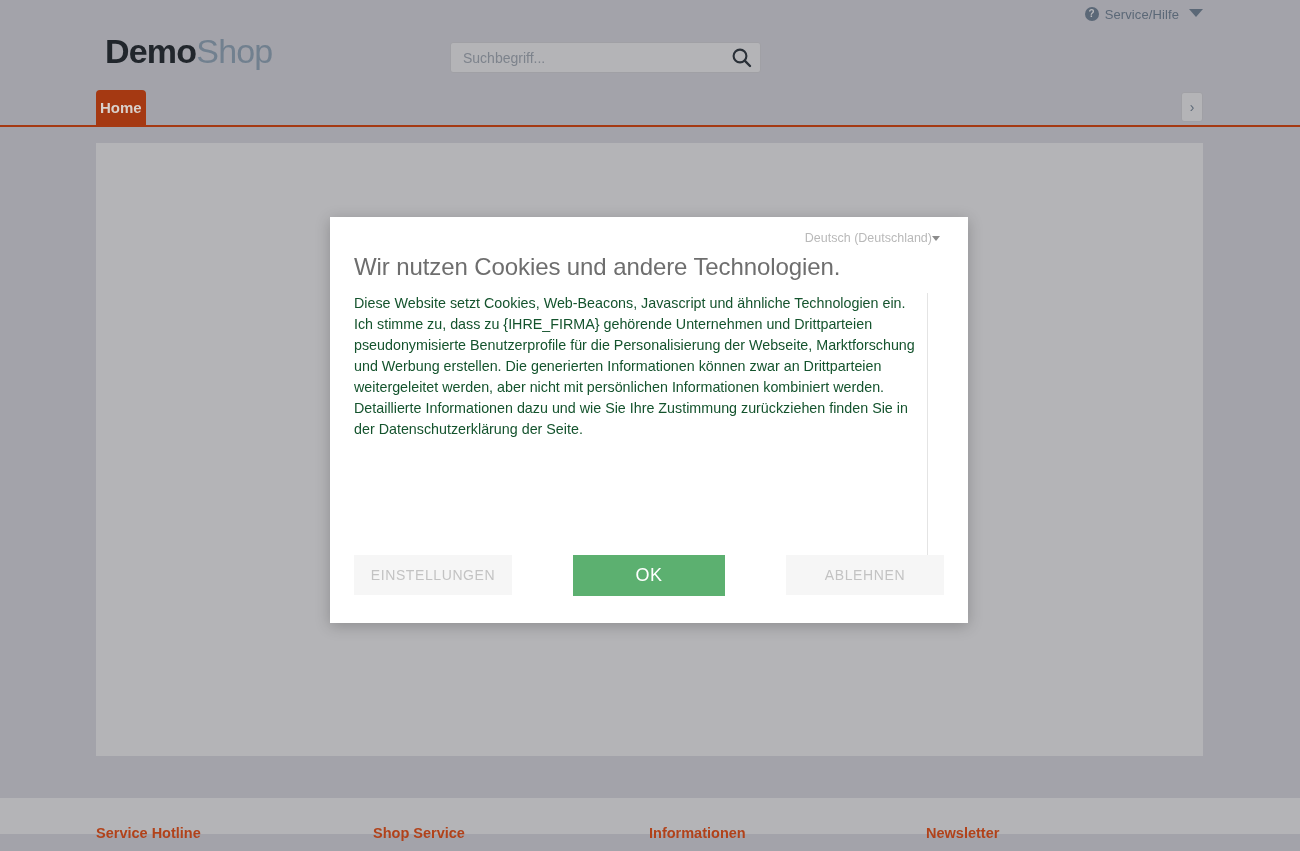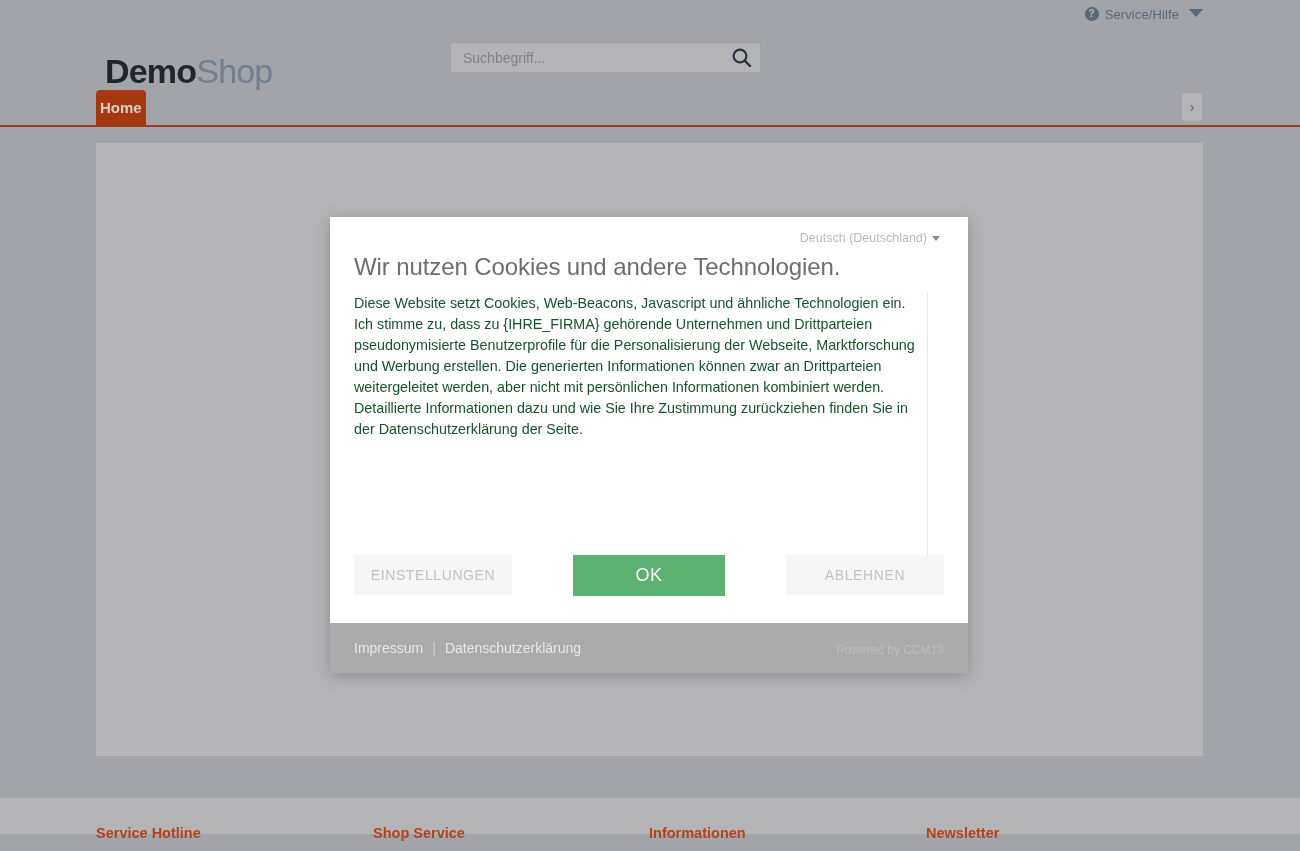--- a/index.html
+++ b/index.html
@@ -31,21 +31,21 @@
     width: 0; height: 0; margin-left: 4px; margin-bottom: 2px;
     border-left: 7px solid transparent; border-right: 7px solid transparent;
     border-top: 8px solid #5b6877;
   }
 
   
   .header {
     position: absolute; left: 0; top: 28px; width: 1300px; height: 62px;
   }
   .logo {
-    position: absolute; left: 105px; top: 24px;
+    position: absolute; left: 105px; top: 4px;
     font-size: 34px; font-weight: bold; letter-spacing: -0.8px;
   }
   .logo .demo { color: #21262c; }
   .logo .shop { color: #71808f; font-weight: normal; }
 
   .search-box {
     position: absolute; left: 450px; top: 14px;
     width: 311px; height: 31px;
     background: #b4b4b7; border: 1px solid #a0a0a5; border-radius: 3px;
     display: flex; align-items: center;
@@ -123,21 +123,21 @@
     box-shadow: 0 3px 14px rgba(0,0,0,.22);
   }
   .cc-body {
     background: #ffffff;
     padding: 14px 24px 0 24px;
     height: 406px; position: relative;
   }
   .cc-lang {
     text-align: right; font-size: 12.5px; color: #b9b9b9;
     padding-right: 4px; cursor: pointer;
-    display: flex; justify-content: flex-end; align-items: center; gap: 5px;
+    display: flex; justify-content: flex-end; align-items: center; 
   }
   .caret-sm {
     width: 0; height: 0;
     border-left: 4px solid transparent; border-right: 4px solid transparent;
     border-top: 5px solid #8c8c8c;
   }
   .cc-title {
     font-size: 24px; color: #6e6e6e; font-weight: normal;
     margin-top: 8px; margin-bottom: 12px; letter-spacing: -.1px;
   }
@@ -234,28 +234,20 @@
       </div>
 
       <div class="cc-buttons">
         <button class="cc-btn secondary">EINSTELLUNGEN</button>
         <button class="cc-btn primary">OK</button>
         <button class="cc-btn secondary">ABLEHNEN</button>
       </div>
 
     </div>
 
-    <div class="cc-footer">
-      <div class="cc-footer-links">
-        <a>Impressum</a>
-        <span class="cc-sep">|</span>
-        <a>Datenschutzerklärung</a>
-      </div>
-      <div class="cc-powered">Powered by CCM19</div>
-    </div>
 
   </div>
 
   <div class="site-footer">
     <div class="footer-cols">
       <div class="footer-col">Service Hotline</div>
       <div class="footer-col">Shop Service</div>
       <div class="footer-col">Informationen</div>
       <div class="footer-col">Newsletter</div>
     </div>

